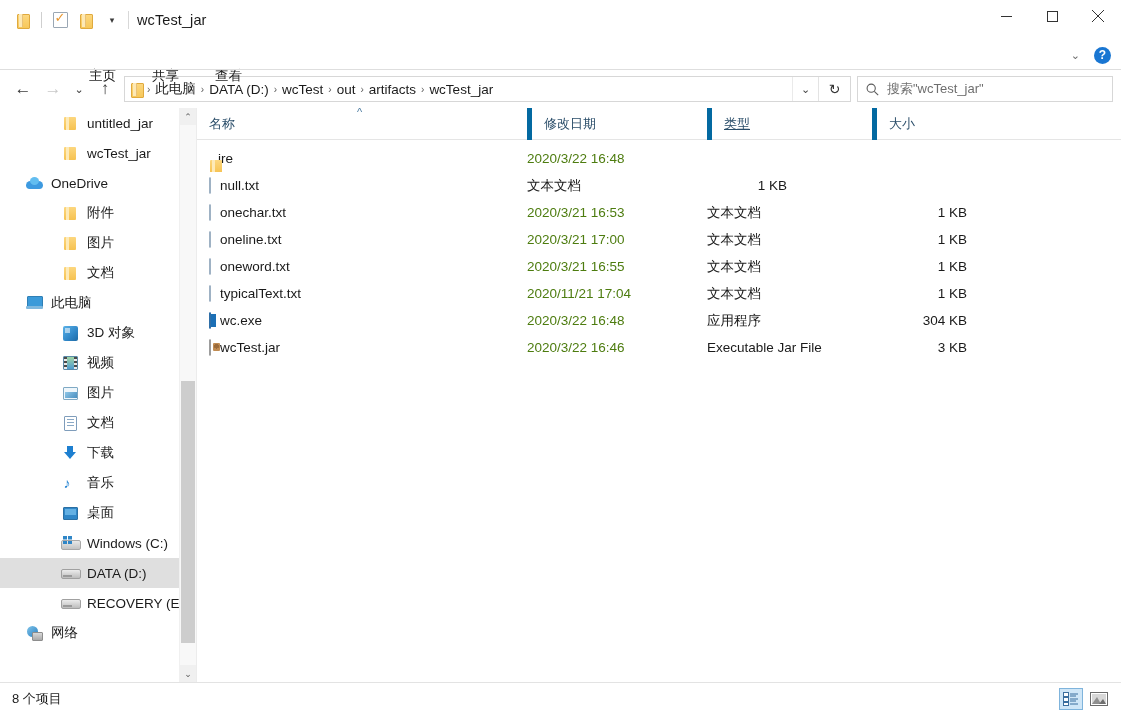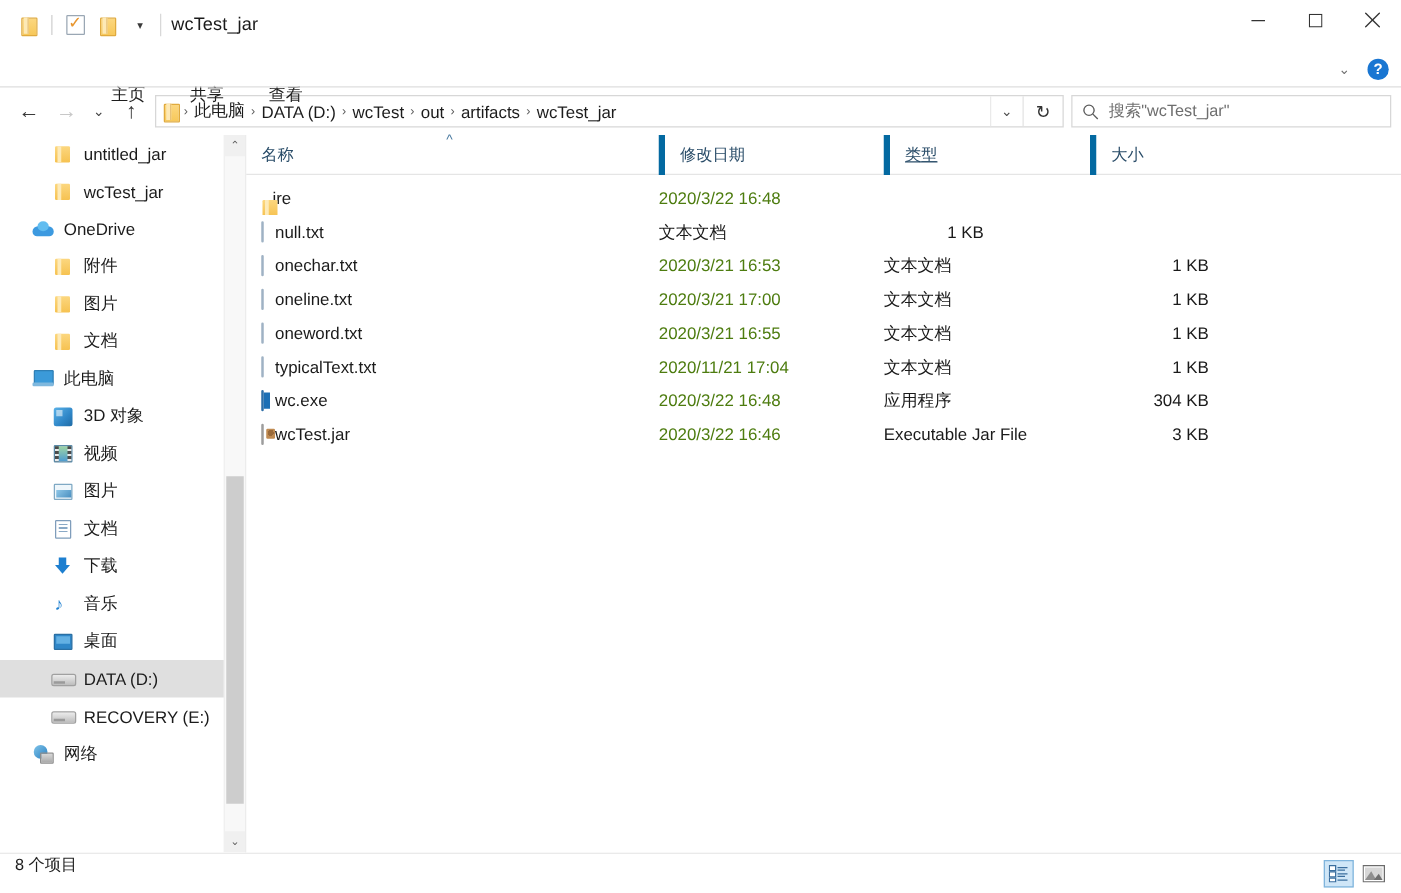--- a/index.html
+++ b/index.html
@@ -71,21 +71,21 @@
   
   .body { flex:1; display:flex; min-height:0; position:relative; }
 
   
   .sidebar { width:196px; flex:0 0 196px; position:relative; background:#fff; overflow:hidden; }
   .nav-list { padding-top:0px; }
   .nav-item { height:30px; display:flex; align-items:center; font-size:13.5px; color:#1b1b1b; white-space:nowrap; }
   .nav-item.selected { background:#dfdfdf; }
   .nav-item .ic { width:20px; display:flex; align-items:center; justify-content:center; margin-right:7px; flex:0 0 20px; }
   .lvl1 { padding-left:24px; }
-  .lvl2 { padding-left:40px; }
+  .lvl2 { padding-left:60px; }
   .sb-scroll { position:absolute; right:0; top:0; width:17px; height:100%; background:#f8f8f8; border-left:1px solid #f0f0f0; }
   .sb-arrow { height:17px; display:flex; align-items:center; justify-content:center; font-size:9px; color:#5a5a5a; background:#f0f0f0; }
   .sb-arrow.bot { position:absolute; bottom:0; left:0; right:0; }
   .sb-thumb { position:absolute; left:1px; right:1px; background:#cdcdcd; }
 
   
   .ic-folder { width:14px; height:15px; position:relative; }
   .ic-folder:before { content:""; position:absolute; left:1px; top:1px; width:12px; height:13px;
     background:linear-gradient(180deg,#fcd77f 0%,#f6c251 100%); border:1px solid #ddа43c; border-radius:1px; }
   .ic-folder:after { content:""; position:absolute; left:3px; top:1px; width:3px; height:13px; background:#fdeab8; }
@@ -165,21 +165,21 @@
   .ic-exe { width:15px; height:14px; background:#fff; border:1px solid #2f6fa8; position:relative; border-radius:1px; flex:0 0 15px; }
   .ic-exe:before { content:""; position:absolute; left:1px; top:1px; width:5px; bottom:1px; background:#1c6fb5; }
   .ic-exe:after { content:""; position:absolute; left:7px; top:2px; right:1px; height:3px; background:#5ba3dc;
               box-shadow:0 5px 0 #5ba3dc; }
   .ic-jar { width:14px; height:15px; background:linear-gradient(180deg,#f3f3f3,#d4d4d4); border:1px solid #9d9d9d;
             position:relative; border-radius:1px; flex:0 0 14px; }
   .ic-jar:after { content:""; position:absolute; left:3px; top:3px; width:7px; height:8px;
             background:radial-gradient(circle at 50% 40%, #9a6a3a 0 40%, #c08b52 41% 100%); border-radius:1px; }
 
   
-  .statusbar { height:32px; flex:0 0 32px; display:flex; border-top:1px solid #e3e3e3;
+  .statusbar { height:32px; flex:0 0 32px; display:flex; align-items:center; border-top:1px solid #e3e3e3;
                background:#fff; padding-left:12px; }
   .status-text { font-size:13px; color:#1e1e1e; }
   .viewbtns { margin-left:auto; display:flex; align-items:center; gap:4px; padding-right:10px; }
   .vbtn { width:24px; height:22px; display:flex; align-items:center; justify-content:center; border:1px solid transparent; }
   .vbtn.active { background:#cfe6f7; border:1px solid #7fb4dc; }
 </style>
 </head>
 <body>
 
 <div class="window">
@@ -348,20 +348,26 @@
               <span class="ic-music">♪</span>
             </span>
           <span>音乐</span>
         </div>
         <div class="nav-item lvl2">
           <span class="ic">
               <span class="ic-desk"></span>
             </span>
           <span>桌面</span>
         </div>
+        <div class="nav-item lvl2">
+          <span class="ic">
+              <span class="ic-cdrive"></span>
+            </span>
+          <span>Windows (C:)</span>
+        </div>
         <div class="nav-item lvl2 selected">
           <span class="ic">
               <span class="ic-drive"></span>
             </span>
           <span>DATA (D:)</span>
         </div>
         <div class="nav-item lvl2">
           <span class="ic">
               <span class="ic-drive"></span>
             </span>

